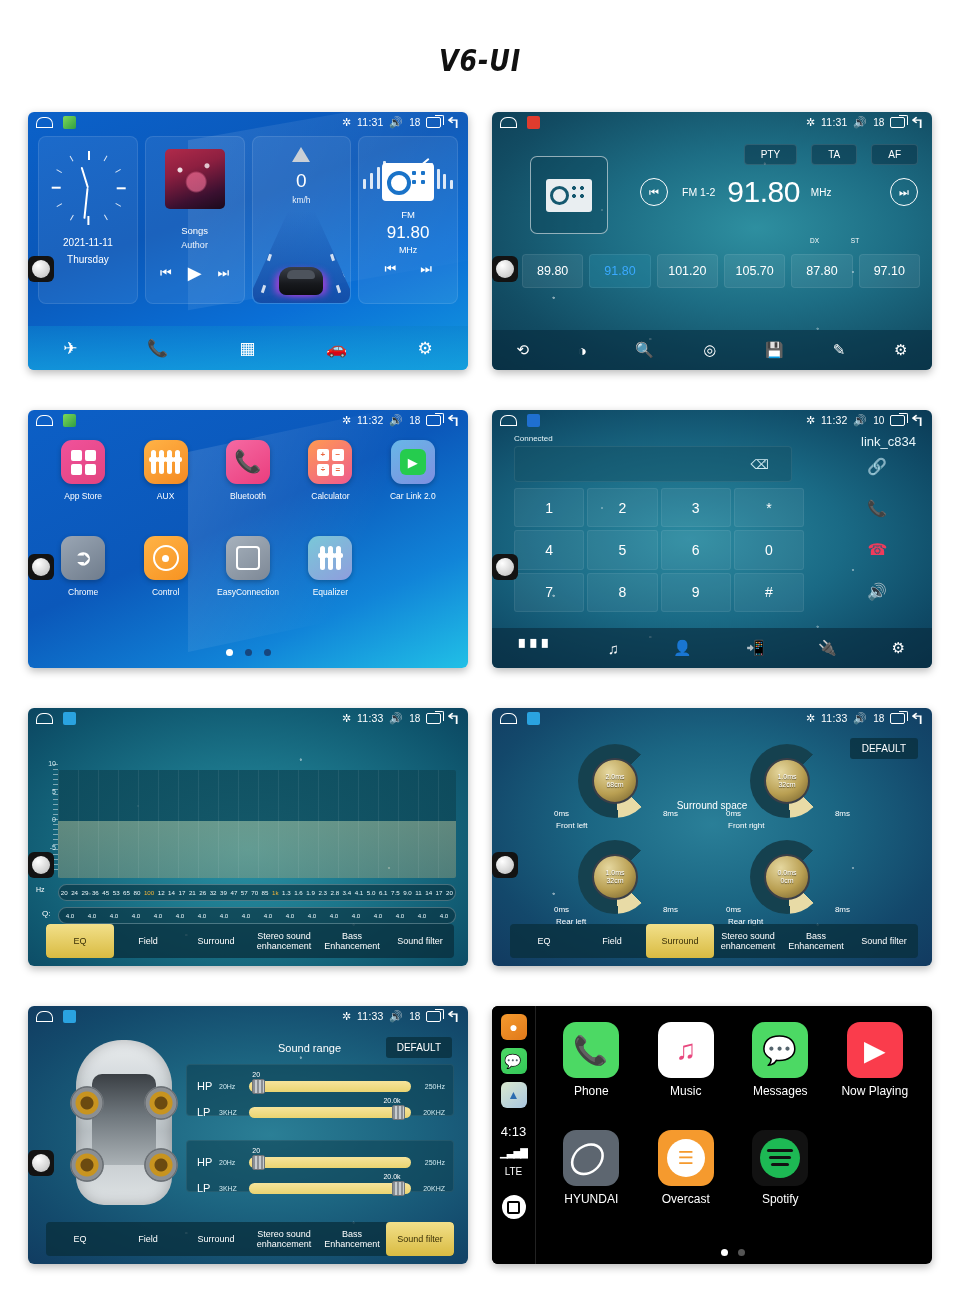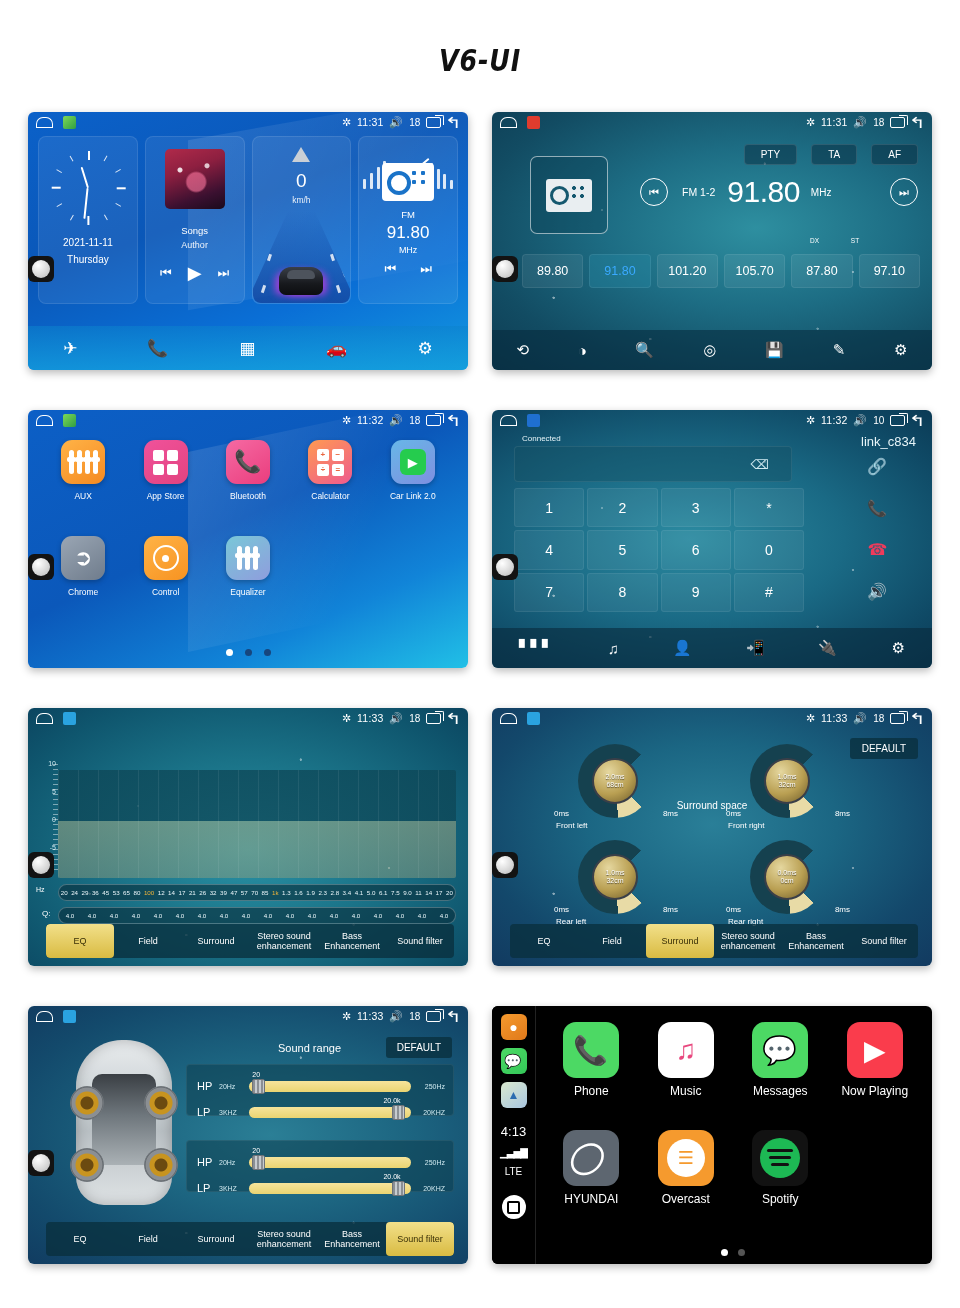--- a/index.html
+++ b/index.html
@@ -297,21 +297,21 @@
   .g-play { width:26px;height:26px;border-radius:6px;background:#25cc4e;
     display:flex;align-items:center;justify-content:center;font-size:13px;color:#fff; }
   .g-wheel { width:26px;height:26px;border-radius:50%;border:2.5px solid #fff;position:relative; }
   .g-wheel::after{content:'';position:absolute;left:50%;top:50%;width:7px;height:7px;margin:-3.5px 0 0 -3.5px;border-radius:50%;background:#fff;}
   .g-link { width:24px;height:24px;border:2.5px solid #fff;border-radius:4px;position:relative; }
   .g-folder { width:26px;height:20px;background:#fff;border-radius:2px 4px 4px 4px;position:relative; }
   .g-folder::before{content:'';position:absolute;left:0;top:-4px;width:12px;height:5px;background:#fff;border-radius:2px 3px 0 0;}
 
   
   .p4 { background: radial-gradient(ellipse at 45% 50%, #2c8ba1 0%, #1a6a85 45%, #0f4a66 80%, #0b3a55 100%); }
-  .bt-status { position:absolute; top:24px; left:30px; font-size:8px; color:#e6f4f8; z-index:6;}
+  .bt-status { position:absolute; top:24px; left:22px; font-size:8px; color:#e6f4f8; z-index:6;}
   .bt-name   { position:absolute; top:24px; right:16px; font-size:13px; color:#e6f4f8; z-index:6;}
   .dial-input {
     position:absolute; top:36px; left:22px; width:278px; height:36px;
     background: rgba(20,80,100,.45); border-radius:4px;
     border:1px solid rgba(255,255,255,.08);
     display:flex; align-items:center; justify-content:flex-end; padding-right:22px;
     color:#cfe9f0; font-size:13px; z-index:6;
   }
   .keypad {
     position:absolute; top:78px; left:22px; width:290px; height:124px;
@@ -665,40 +665,40 @@
           <span class="sb-time">11:32</span>
           <span class="sb-vol">🔊</span>
           <span class="sb-num">18</span>
           <span class="ic ic-recents"></span>
           <span class="ic-back">↰</span>
         </div>
       </div>
 
       <div class="appgrid">
         <div class="app">
+          <div class="app-ic" style="background:linear-gradient(145deg,#f0529b,#e2437f)">
+            <span class="g-grid4">
+                <b></b>
+                <b></b>
+                <b></b>
+                <b></b>
+              </span>
+          </div>
+          <div class="app-label">App Store</div>
+        </div>
+        <div class="app">
           <div class="app-ic" style="background:linear-gradient(145deg,#ffb347,#f58a21)">
             <span class="g-sliders">
                 <b></b>
                 <b></b>
                 <b></b>
                 <b></b>
               </span>
           </div>
           <div class="app-label">AUX</div>
-        </div>
-        <div class="app">
-          <div class="app-ic" style="background:linear-gradient(145deg,#f0529b,#e2437f)">
-            <span class="g-grid4">
-                <b></b>
-                <b></b>
-                <b></b>
-                <b></b>
-              </span>
-          </div>
-          <div class="app-label">App Store</div>
         </div>
         <div class="app">
           <div class="app-ic" style="background:linear-gradient(145deg,#f56aa3,#ea3d7d);font-size:22px">📞</div>
           <div class="app-label">Bluetooth</div>
         </div>
         <div class="app">
           <div class="app-ic" style="background:linear-gradient(145deg,#ff9a52,#ee5a8e)">
             <span class="g-calc">
                 <b>+</b>
                 <b>−</b>
@@ -717,20 +717,26 @@
 
         <div class="app">
           <div class="app-ic" style="background:linear-gradient(145deg,#9aa6b4,#6f7c8c);font-size:22px">➲</div>
           <div class="app-label">Chrome</div>
         </div>
         <div class="app">
           <div class="app-ic" style="background:linear-gradient(145deg,#ffb347,#f79321)">
             <span class="g-wheel"></span>
           </div>
           <div class="app-label">Control</div>
+        </div>
+        <div class="app">
+          <div class="app-ic" style="background:linear-gradient(145deg,#a7b2bd,#7d8896)">
+            <span class="g-link"></span>
+          </div>
+          <div class="app-label">EasyConnection</div>
         </div>
         <div class="app">
           <div class="app-ic" style="background:linear-gradient(145deg,#79c8d8,#8f9ddd)">
             <span class="g-sliders">
                 <b></b>
                 <b></b>
                 <b></b>
               </span>
           </div>
           <div class="app-label">Equalizer</div>

